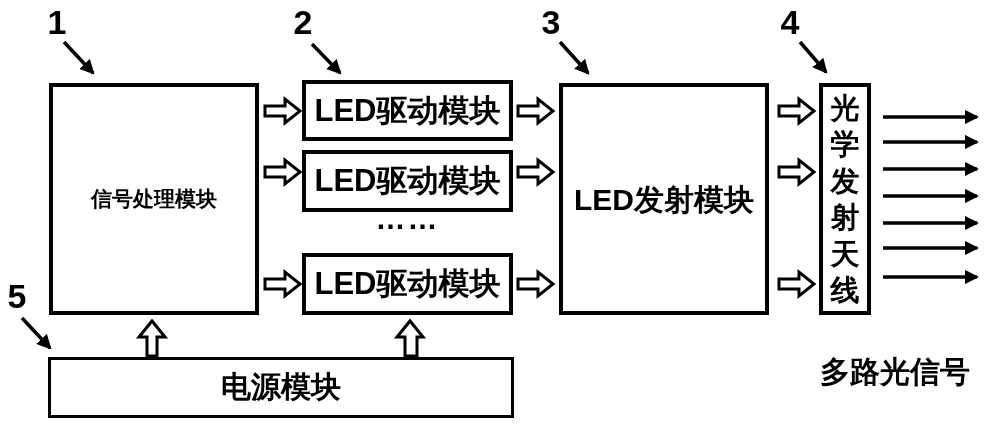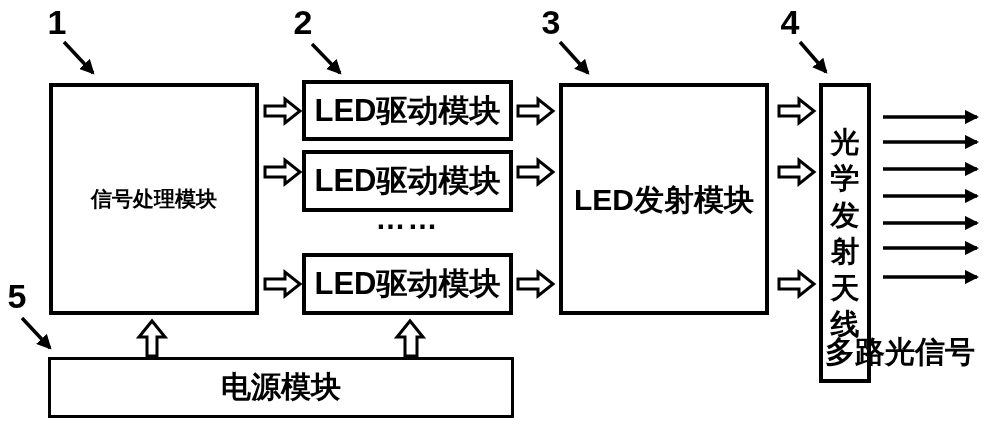--- a/index.html
+++ b/index.html
@@ -23,21 +23,21 @@
     text-align: center;
     font-weight: bold;
     color: #000000;
   }
   .box-label { display: block; text-align: center; }
   #signal-box   { left: 49px;  top: 83px;  width: 210px; height: 232px; font-size: 21px; }
   #driver1-box  { left: 302px; top: 80px;  width: 211px; height: 61px;  font-size: 31px; }
   #driver2-box  { left: 302px; top: 150px; width: 211px; height: 62px;  font-size: 31px; }
   #driver3-box  { left: 302px; top: 253px; width: 211px; height: 62px;  font-size: 31px; }
   #emitter-box  { left: 559px; top: 83px;  width: 210px; height: 232px; font-size: 30px; flex-direction: row; line-height: 35px; }
-  #antenna-box  { left: 819px; top: 83px;  width: 52px;  height: 300px; font-size: 29px; }
+  #antenna-box  { left: 819px; top: 83px;  width: 52px;  height: 232px; font-size: 29px; }
   #antenna-box .vtext {
     width: 30px;
     line-height: 36.5px;
     word-break: break-all;
     text-align: center;
   }
   #power-box    { left: 48px;  top: 357px; width: 466px; height: 61px;  border-width: 3px; font-size: 30px; }
   .ellipsis {
     position: absolute;
     left: 302px; top: 204px; width: 211px;
@@ -55,24 +55,23 @@
     font-weight: bold;
     line-height: 36px;
   }
   #num-1 { left: 44px;  top: 4px; }
   #num-2 { left: 290px; top: 4px; }
   #num-3 { left: 538px; top: 4px; }
   #num-4 { left: 777px; top: 4px; }
   #num-5 { left: 4px;   top: 278px; }
   .output-label {
     position: absolute;
-    left: 820px; top: 332px; width: 160px;
+    left: 820px; top: 352px; width: 160px;
     font-size: 30px;
     font-weight: bold;
-    text-align: center;
     white-space: nowrap;
   }
   svg.overlay {
     position: absolute;
     left: 0; top: 0;
     width: 1000px; height: 431px;
     pointer-events: none;
   }
   .hollow-arrow { fill: #ffffff; stroke: #000000; stroke-width: 3; stroke-linejoin: miter; }
   .line-arrow   { stroke: #000000; stroke-width: 3.5; fill: none; }

